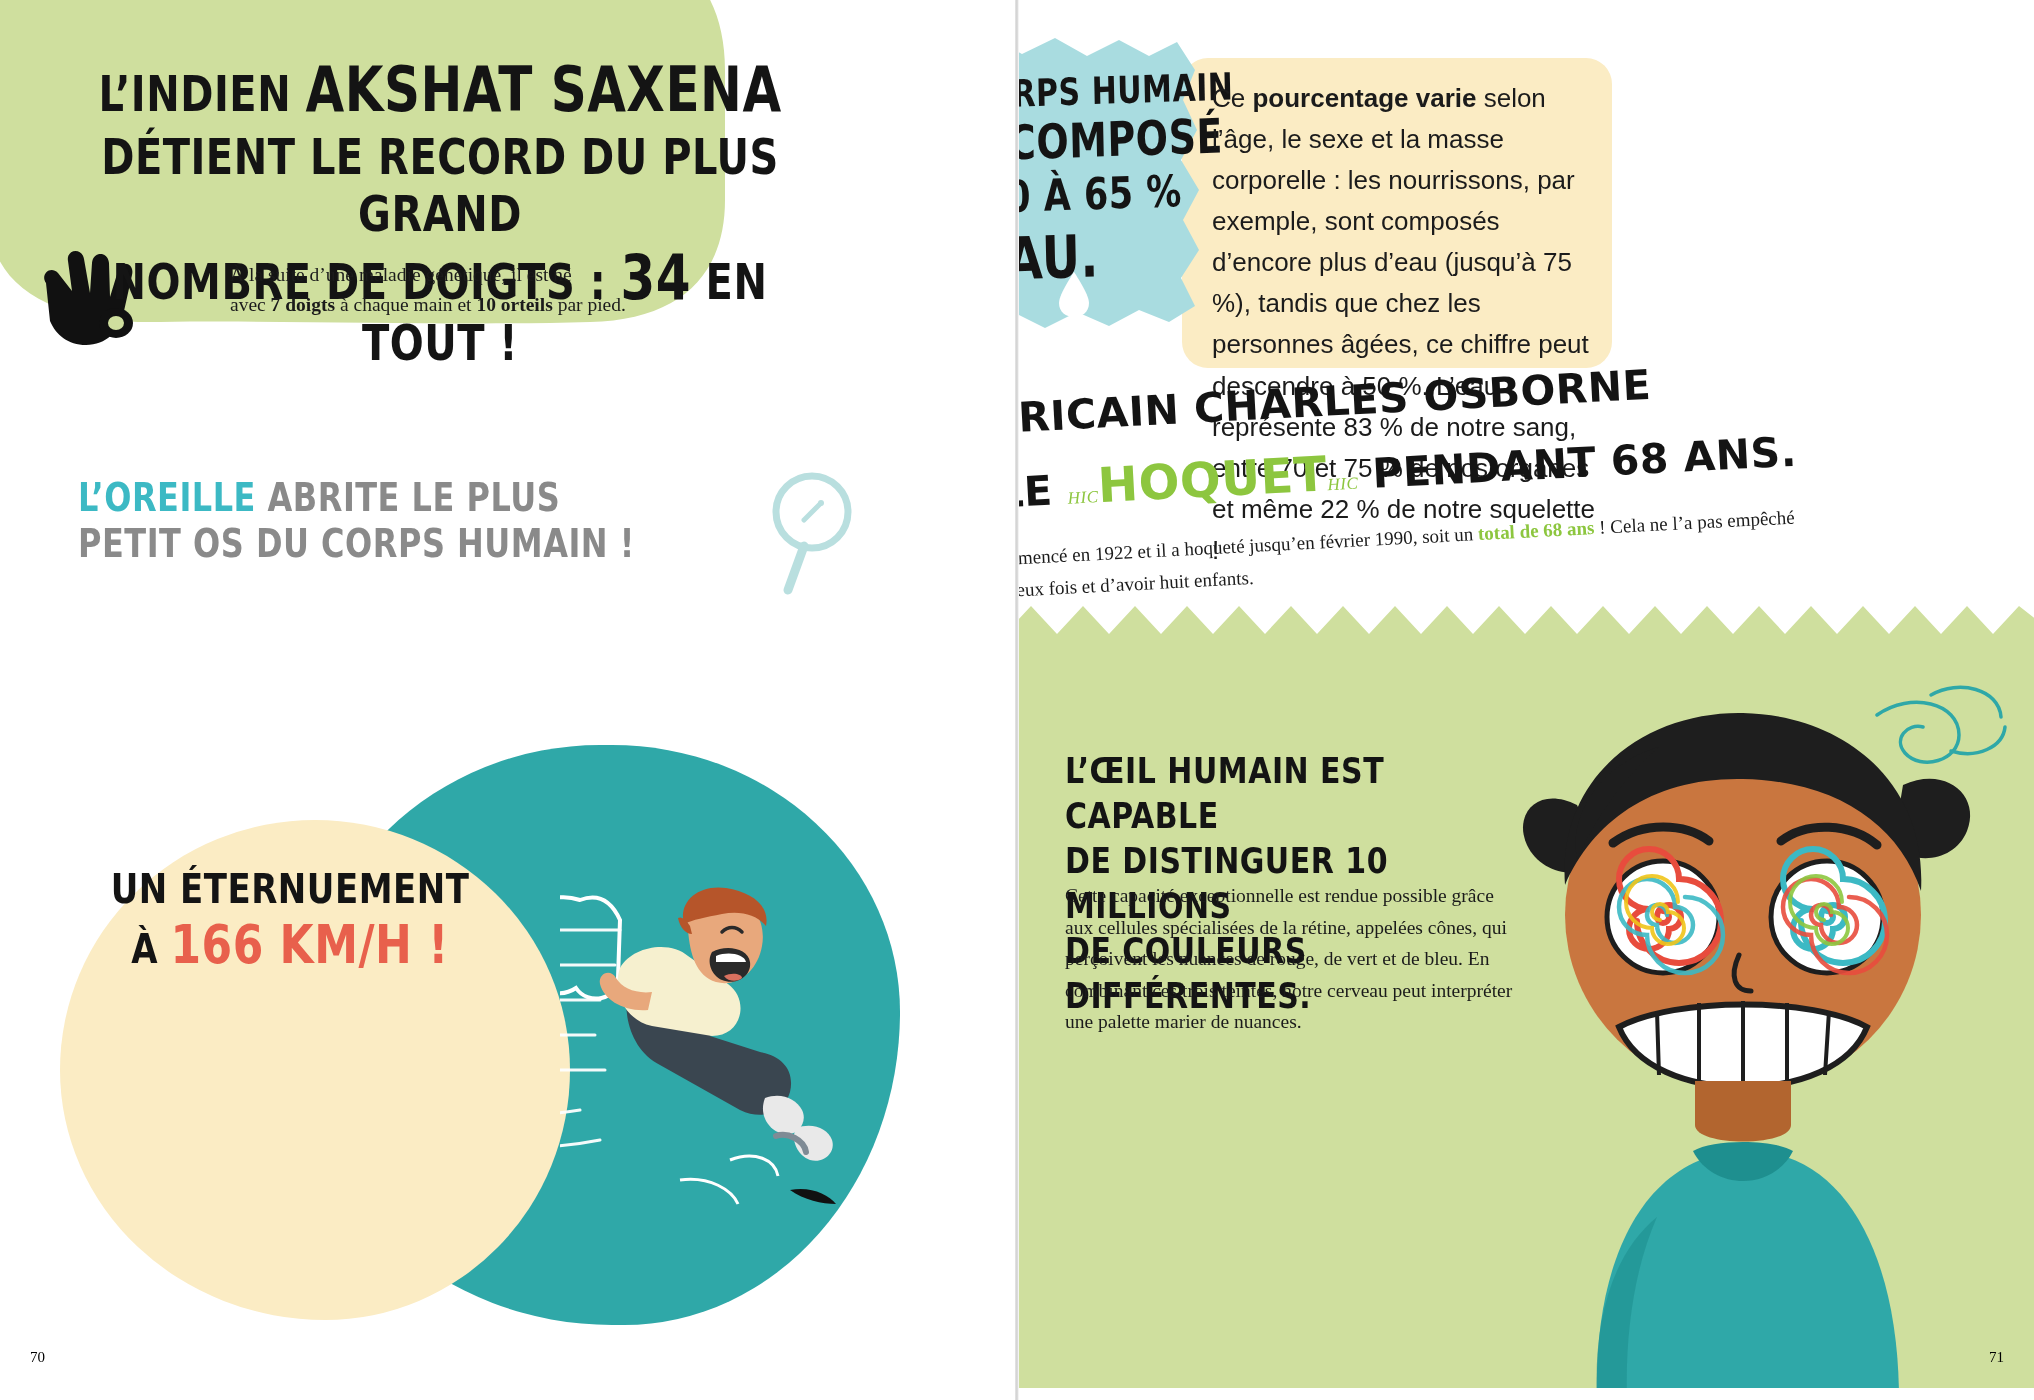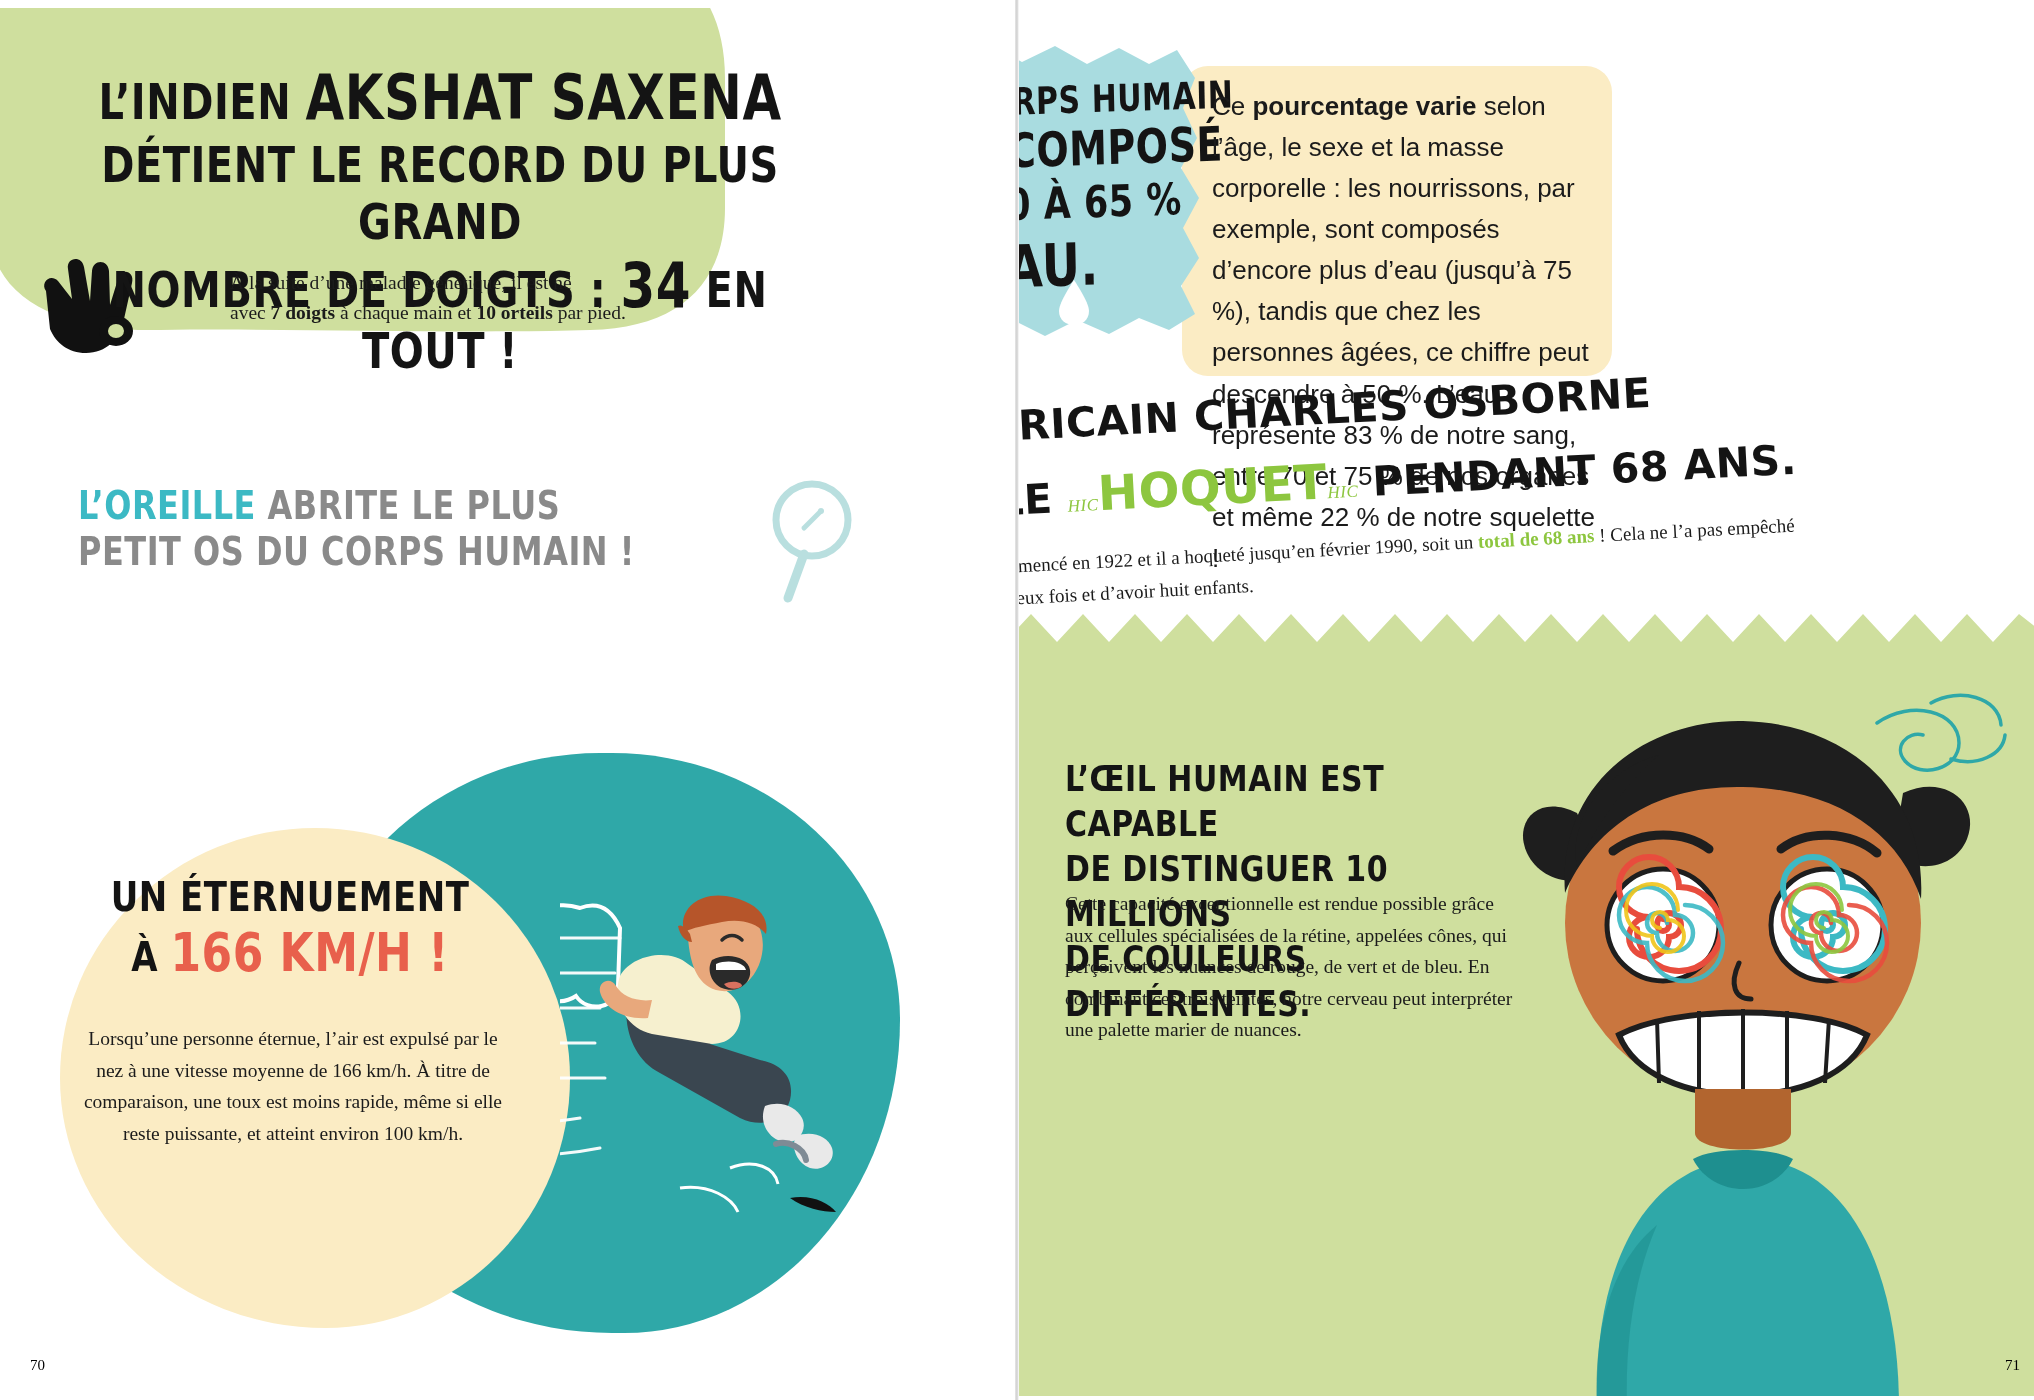--- a/index.html
+++ b/index.html
@@ -9,25 +9,24 @@
   body {
     width: 2034px;
     height: 1400px;
     background: #ffffff;
     font-family: "Liberation Sans", sans-serif;
     overflow: hidden;
     position: relative;
   }
   .page {
     position: absolute;
-    top: 8px;
+    top: 0;
     width: 1017px;
     height: 1388px;
     overflow: hidden;
-    padding-left: 16px;
   }
   .page-left { left: 0; }
   .page-right { left: 1017px; }
   .gutter {
     position: absolute;
     left: 1015px;
     top: 0;
     width: 4px;
     height: 1400px;
     background: linear-gradient(to right, #e6e6e6, #cfcfcf, #ffffff);
@@ -400,21 +399,20 @@
     <path d="M170,300 C195,290 215,300 218,316" stroke="#ffffff" stroke-width="3" fill="none"></path>
     <path d="M120,320 C150,316 172,330 178,344" stroke="#ffffff" stroke-width="3" fill="none"></path>
     <path d="M230,330 C250,326 268,334 276,344 C262,344 244,340 230,330 Z" fill="#111111"></path>
   </svg>
 
   <div id="sneeze-title" class="title-black">
     <span>Un éternuement</span><br>
     <span>à </span><span class="red">166 km/h !</span>
   </div>
 
-  <div id="sneeze-body">Lorsqu’une personne éternue, l’air est expulsé par le nez à une vitesse moyenne de 166 km/h. À titre de comparaison, une toux est moins rapide, même si elle reste puissante, et atteint environ 100 km/h.</div>
 
   <div class="page-number" id="pagenum-left">70</div>
 </div>
 
 <div class="gutter"></div>
 
 <div class="page page-right">
 
   <div id="water-box"></div>
 

